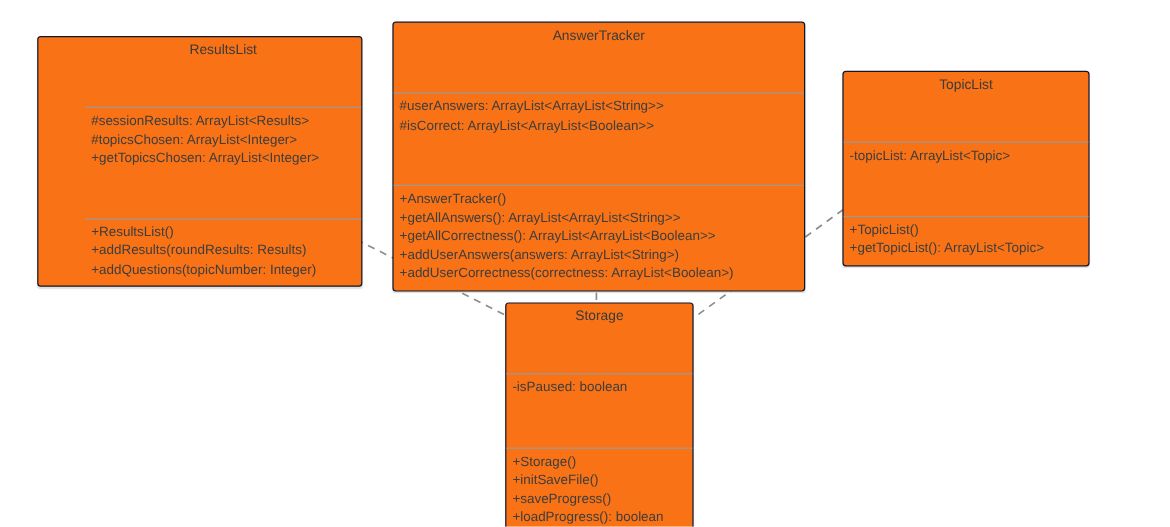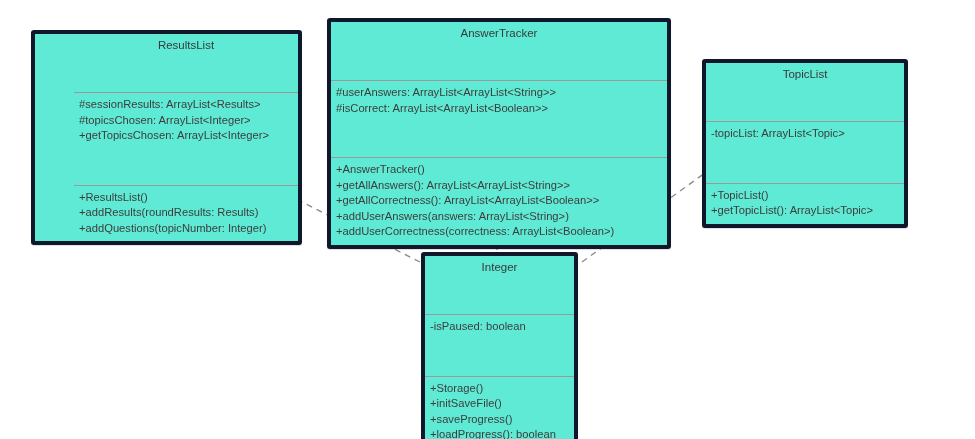--- a/index.html
+++ b/index.html
@@ -13,22 +13,22 @@
     height: 439px;
     background: #ffffff;
     font-family: "Liberation Sans", sans-serif;
     overflow: hidden;
   }
 
   
   .uml-class {
     position: absolute;
     box-sizing: border-box;
-    background: #5eead4;
-    border: 4px solid #0f172a;
+    background: #f97316;
+    border: 1px solid #0f172a;
     border-radius: 3px;
     box-shadow: 0 1px 1px rgba(0,0,0,0.13);
     color: #3d3d3d;
   }
   .uml-name {
     text-align: center;
     font-size: 11.5px;
     line-height: 22px;
     height: 22px;
     color: #3a3a3a;
@@ -110,21 +110,21 @@
     <div class="uml-compartment">
       <div class="uml-row">-topicList: ArrayList&lt;Topic&gt;</div>
     </div>
     <div class="uml-compartment">
       <div class="uml-row">+TopicList()</div>
       <div class="uml-row">+getTopicList(): ArrayList&lt;Topic&gt;</div>
     </div>
   </div>
 
   <div class="uml-class" style="left:421px; top:252px; width:157px;">
-    <div class="uml-name">Integer</div>
+    <div class="uml-name">Storage</div>
     <div class="uml-compartment">
       <div class="uml-row">-isPaused: boolean</div>
     </div>
     <div class="uml-compartment">
       <div class="uml-row">+Storage()</div>
       <div class="uml-row">+initSaveFile()</div>
       <div class="uml-row">+saveProgress()</div>
       <div class="uml-row">+loadProgress(): boolean</div>
       <div class="uml-row">-processLine()</div>
       <div class="uml-row">-writeToFile()</div>

